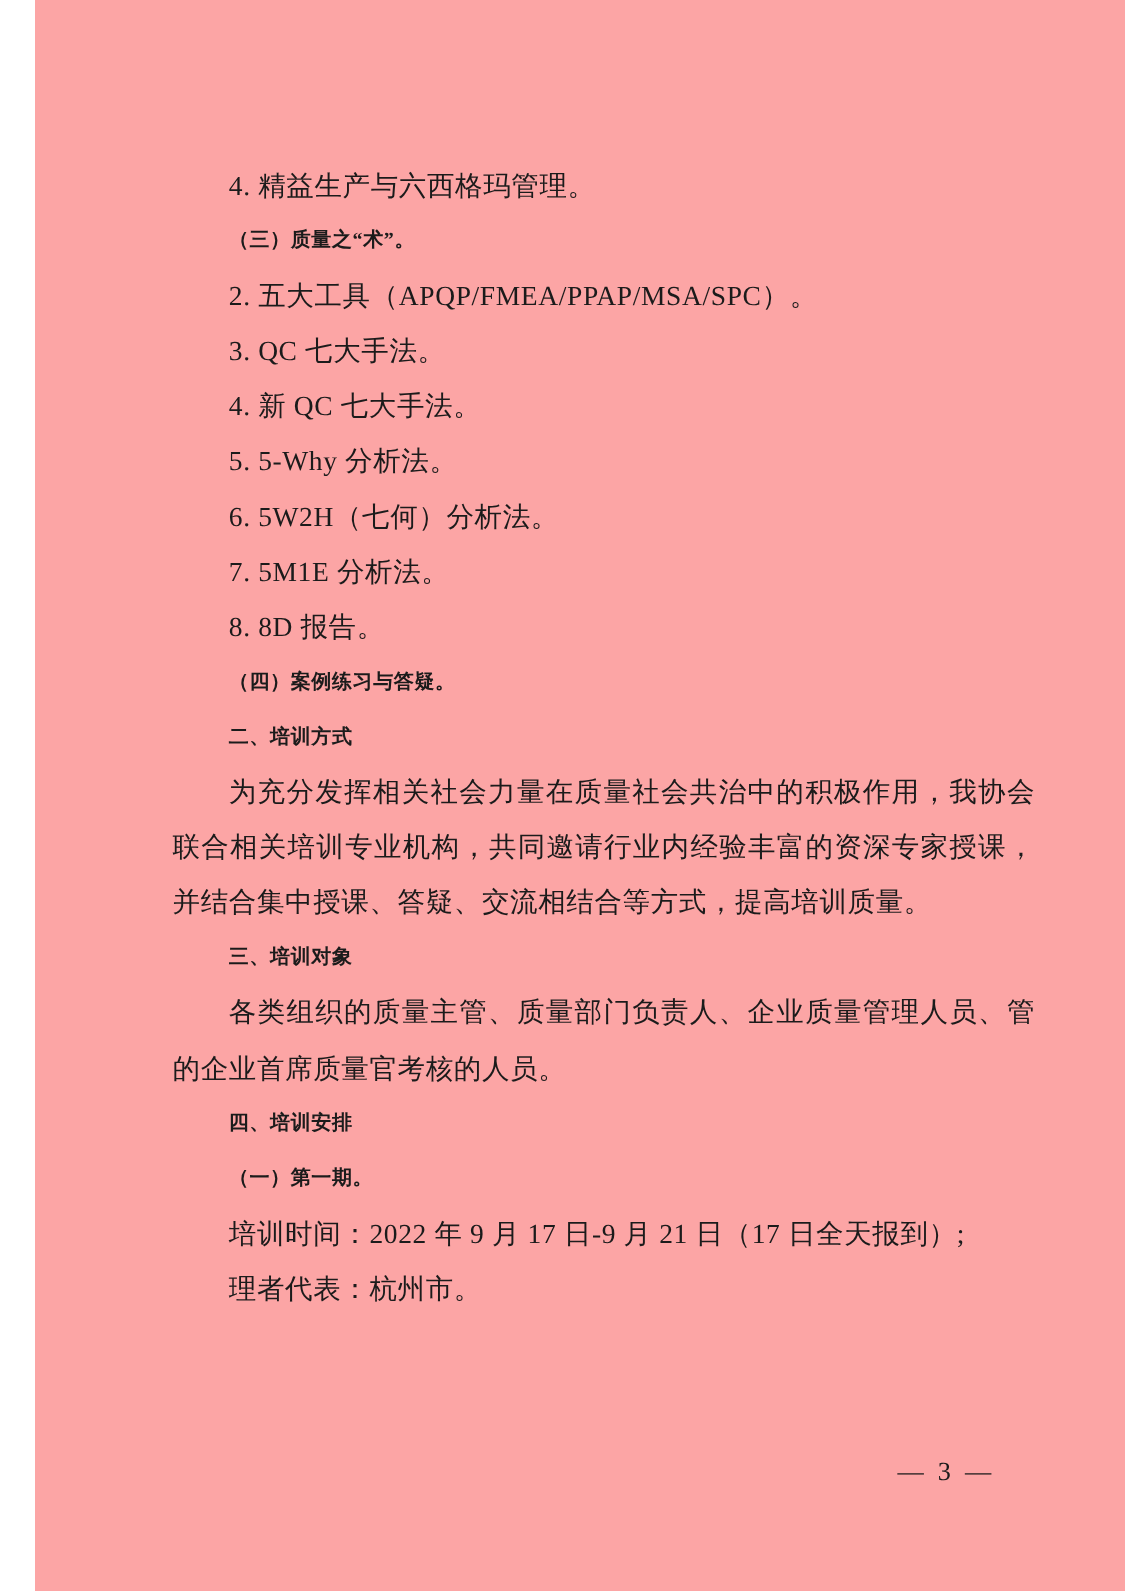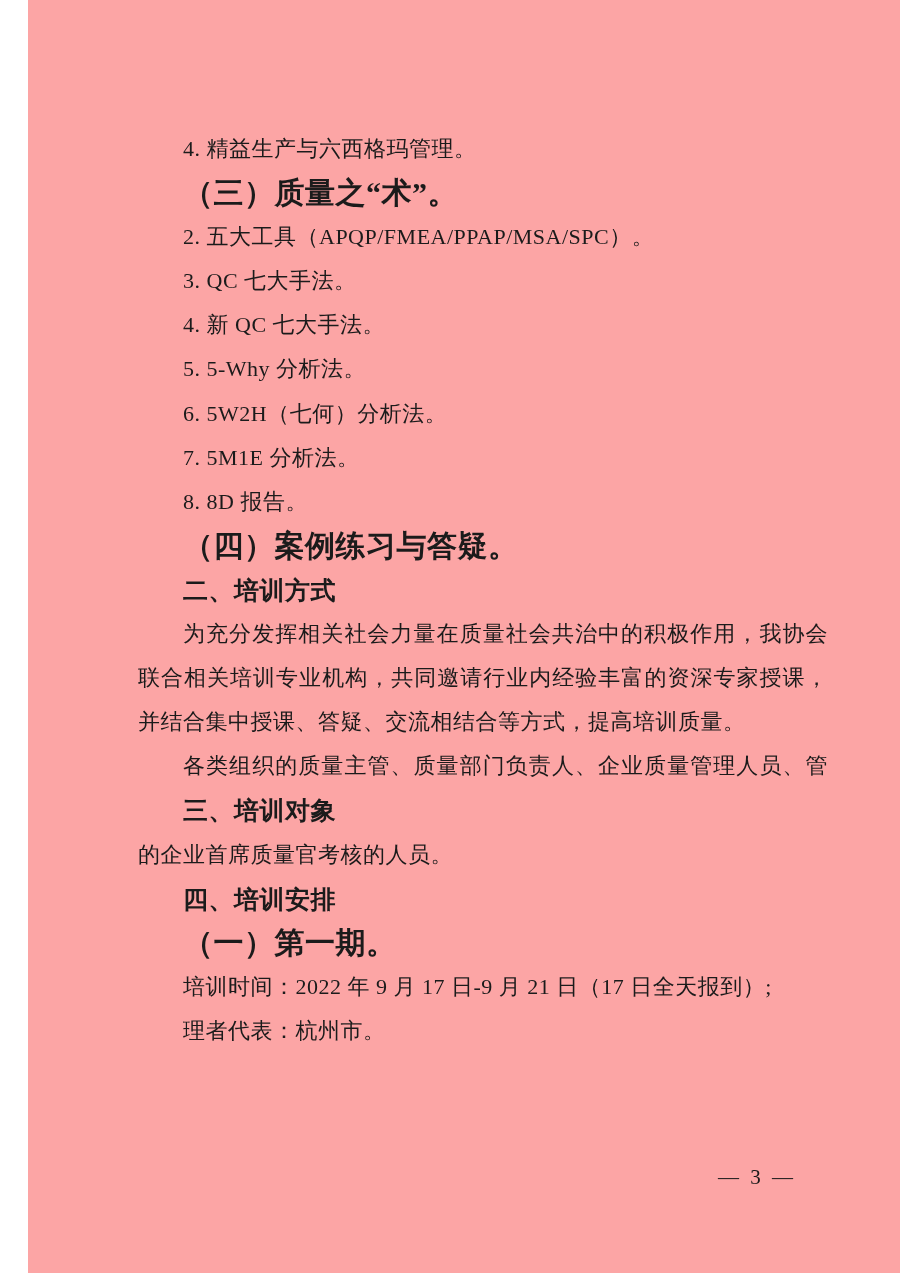--- a/index.html
+++ b/index.html
@@ -33,28 +33,28 @@
   .indent {
     text-indent: 45px;
   }
   
   .just {
     text-align: justify;
     text-align-last: justify;
   }
   
   .h1 {
-    font-family: Liberation Sans, sans-serif;
+    font-family: Liberation Mono, monospace;
     font-weight: 700;
-    font-size: 25px;
+    font-size: 16px;
   }
   
   .h2 {
     font-weight: 700;
-    font-size: 30px;
+    font-size: 16px;
   }
   .page-number {
     position: absolute;
     right: 132px;
     top: 1165px;
     font-size: 21px;
     letter-spacing: 3px;
     color: #1b1b1b;
     font-family: "Liberation Serif", serif;
   }
@@ -71,22 +71,22 @@
     <div class="line indent">4. 新 QC 七大手法。</div>
     <div class="line indent">5. 5-Why 分析法。</div>
     <div class="line indent">6. 5W2H（七何）分析法。</div>
     <div class="line indent">7. 5M1E 分析法。</div>
     <div class="line indent">8. 8D 报告。</div>
     <div class="line indent h2">（四）案例练习与答疑。</div>
     <div class="line indent h1">二、培训方式</div>
     <div class="line indent just">为充分发挥相关社会力量在质量社会共治中的积极作用，我协会</div>
     <div class="line just">联合相关培训专业机构，共同邀请行业内经验丰富的资深专家授课，</div>
     <div class="line">并结合集中授课、答疑、交流相结合等方式，提高培训质量。</div>
+    <div class="line indent h1">三、培训对象</div>
     <div class="line indent just">各类组织的质量主管、质量部门负责人、企业质量管理人员、管</div>
-    <div class="line indent h1">三、培训对象</div>
     <div class="line">的企业首席质量官考核的人员。</div>
     <div class="line indent h1">四、培训安排</div>
     <div class="line indent h2">（一）第一期。</div>
     <div class="line indent">培训时间：2022 年 9 月 17 日-9 月 21 日（17 日全天报到）;</div>
     <div class="line indent">理者代表：杭州市。</div>
   </div>
   <div class="page-number">— 3 —</div>
 </div>
 
 </body></html>

